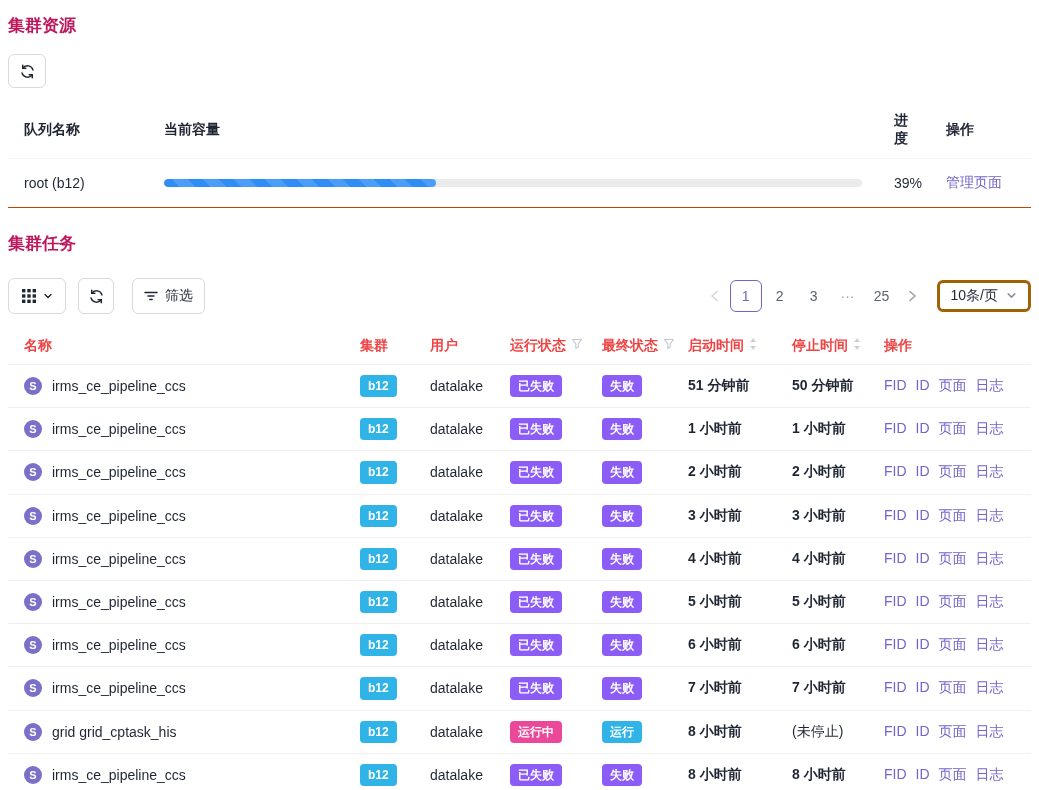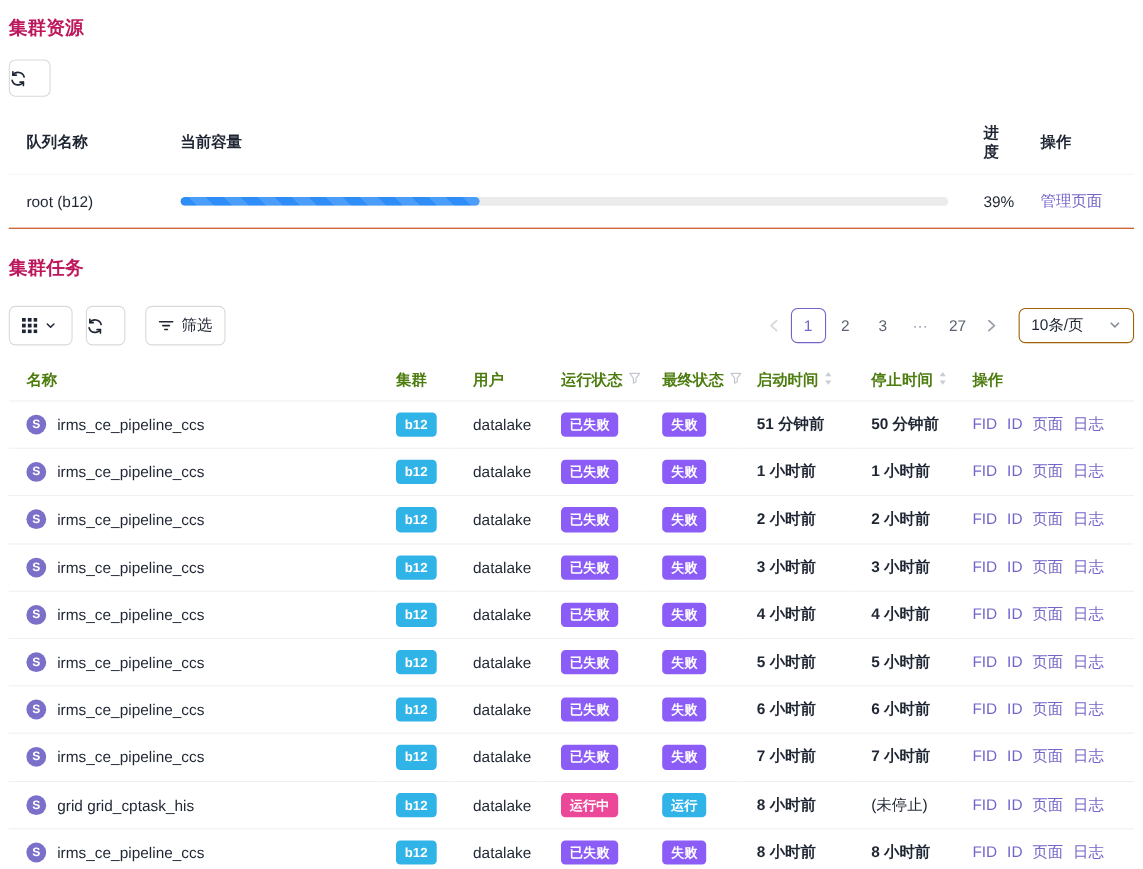--- a/index.html
+++ b/index.html
@@ -8,21 +8,21 @@
     font-family: "Liberation Sans", "DejaVu Sans", sans-serif;
     color:#1f2633;
     width:1039px;
   }
   .page { padding:14px 8px 10px 8px; }
 
   .section-title { font-size:17px; font-weight:700; margin:0 0 16px 0; line-height:24px; color:#be185d; }
 
   
   .btn {
-    display:inline-flex; align-items:center; justify-content:flex-start; gap:7px;
+    display:inline-flex; align-items:center; justify-content:center; gap:7px;
     background:#fff; border:1px solid #d9d9d9; border-radius:6px;
     height:36px; padding:0 11px; cursor:pointer; font-size:14px; color:#1f2633;
   }
   .btn svg { display:block; }
   .icon-btn { width:38px; padding:0; }
 
   
   table.res { border-collapse:collapse; width:1023px; table-layout:fixed; margin-bottom:2px; }
   table.res th {
     text-align:left; font-size:14px; font-weight:600; color:#1f2633;
@@ -50,28 +50,28 @@
     font-size:16px; color:#98a0ab; cursor:pointer; user-select:none;
   }
   .pg-arrow.disabled { color:#d4d7dc; cursor:default; }
   .pg-item {
     min-width:32px; height:32px; margin:0 1px; display:inline-flex; align-items:center; justify-content:center;
     font-size:14px; color:#5b6270; border:1px solid transparent; border-radius:6px; cursor:pointer;
   }
   .pg-item.active { border-color:#7265c9; color:#7265c9; background:#fff; }
   .pg-ellipsis { color:#9aa0ab; }
   .page-size {
-    display:inline-flex; align-items:center; gap:23px; height:32px; margin-left:10px;
-    border:1px solid #a16207; border-radius:6px; padding:0 11px; font-size:14px; cursor:pointer; background:#fff;
+    display:inline-flex; align-items:center; gap:8px; height:32px; margin-left:10px;
+    border:3px solid #a16207; border-radius:6px; padding:0 11px; font-size:14px; cursor:pointer; background:#fff;
   }
 
   
   table.tasks { border-collapse:collapse; width:1023px; table-layout:fixed; margin-top:14px; }
   table.tasks th {
-    text-align:left; font-size:14px; font-weight:600; color:#4d7c0f;
+    text-align:left; font-size:14px; font-weight:600; color:#ef4444;
     padding:9px 16px; border-bottom:1px solid #f0f0f0; white-space:nowrap;
   }
   table.tasks td { font-size:14px; padding:10px 16px; border-bottom:1px solid #f0f0f0; white-space:nowrap; overflow:hidden; }
   .th-flex { display:inline-flex; align-items:flex-start; gap:5px; }
   .name-cell { display:flex; align-items:center; gap:10px; }
   .avatar {
     width:18px; height:18px; border-radius:50%; background:#7a70c9; color:#fff;
     font-size:11px; font-weight:600; display:inline-flex; align-items:center; justify-content:center; flex:0 0 auto;
   }
   .badge {
@@ -183,21 +183,21 @@
     <div class="pagination" id="pagination-top">
         <span class="pg-arrow disabled">
           <svg width="9" height="12" viewBox="0 0 9 12" fill="none" stroke="currentColor" stroke-width="1.6" stroke-linecap="round" stroke-linejoin="round">
             <path d="M7 1.5 2 6l5 4.5"></path>
           </svg>
         </span>
         <span class="pg-item active">1</span>
         <span class="pg-item">2</span>
         <span class="pg-item">3</span>
         <span class="pg-item pg-ellipsis">···</span>
-        <span class="pg-item">27</span>
+        <span class="pg-item">25</span>
         <span class="pg-arrow">
           <svg width="9" height="12" viewBox="0 0 9 12" fill="none" stroke="currentColor" stroke-width="1.6" stroke-linecap="round" stroke-linejoin="round">
             <path d="M2 1.5 7 6 2 10.5"></path>
           </svg>
         </span>
         <span class="page-size">
           <span>10条/页</span>
           <span><svg width="11" height="11" viewBox="0 0 10 10" fill="none" stroke="#8b919c" stroke-width="1.4" stroke-linecap="round" stroke-linejoin="round">
               <path d="M2 3.5 5 6.5 8 3.5"></path>
             </svg></span>

